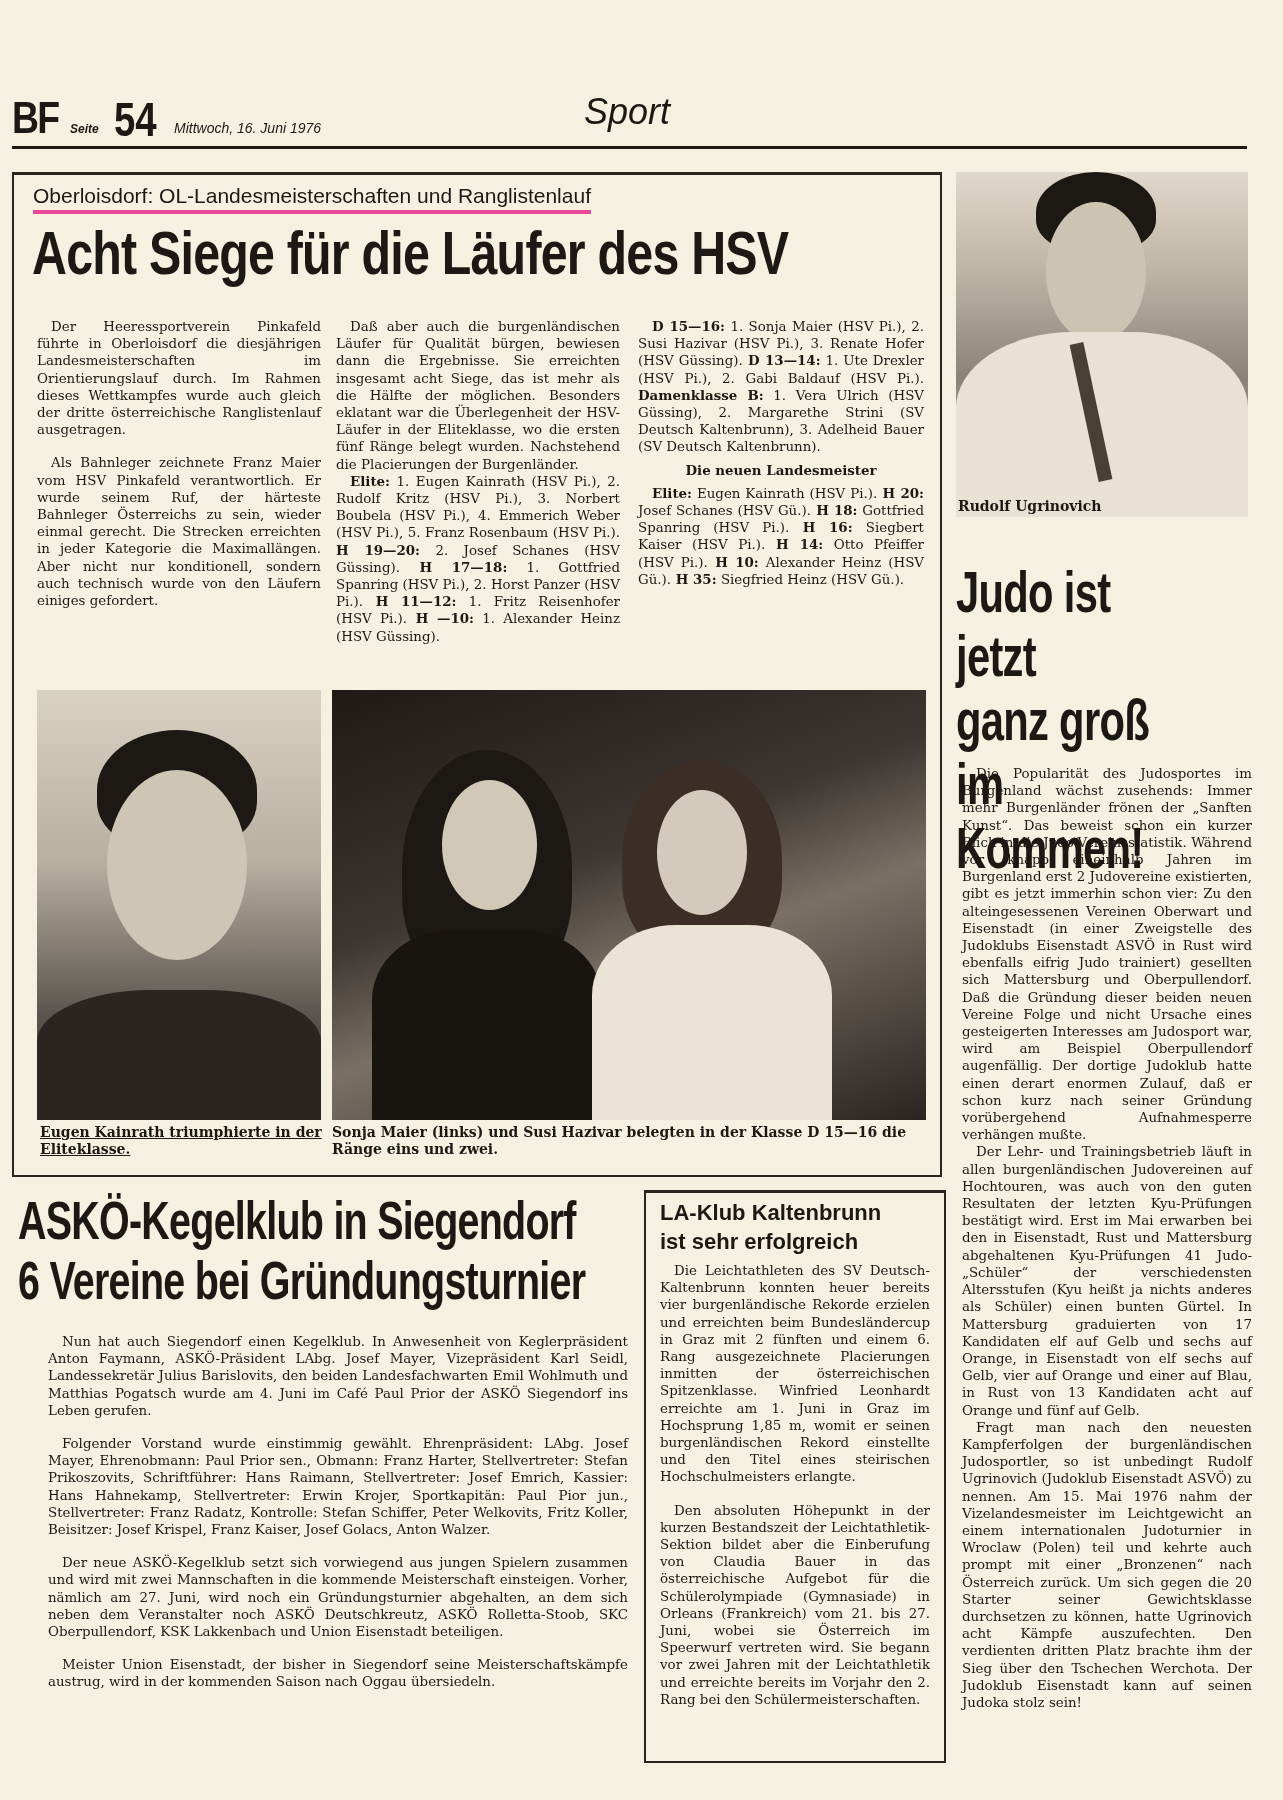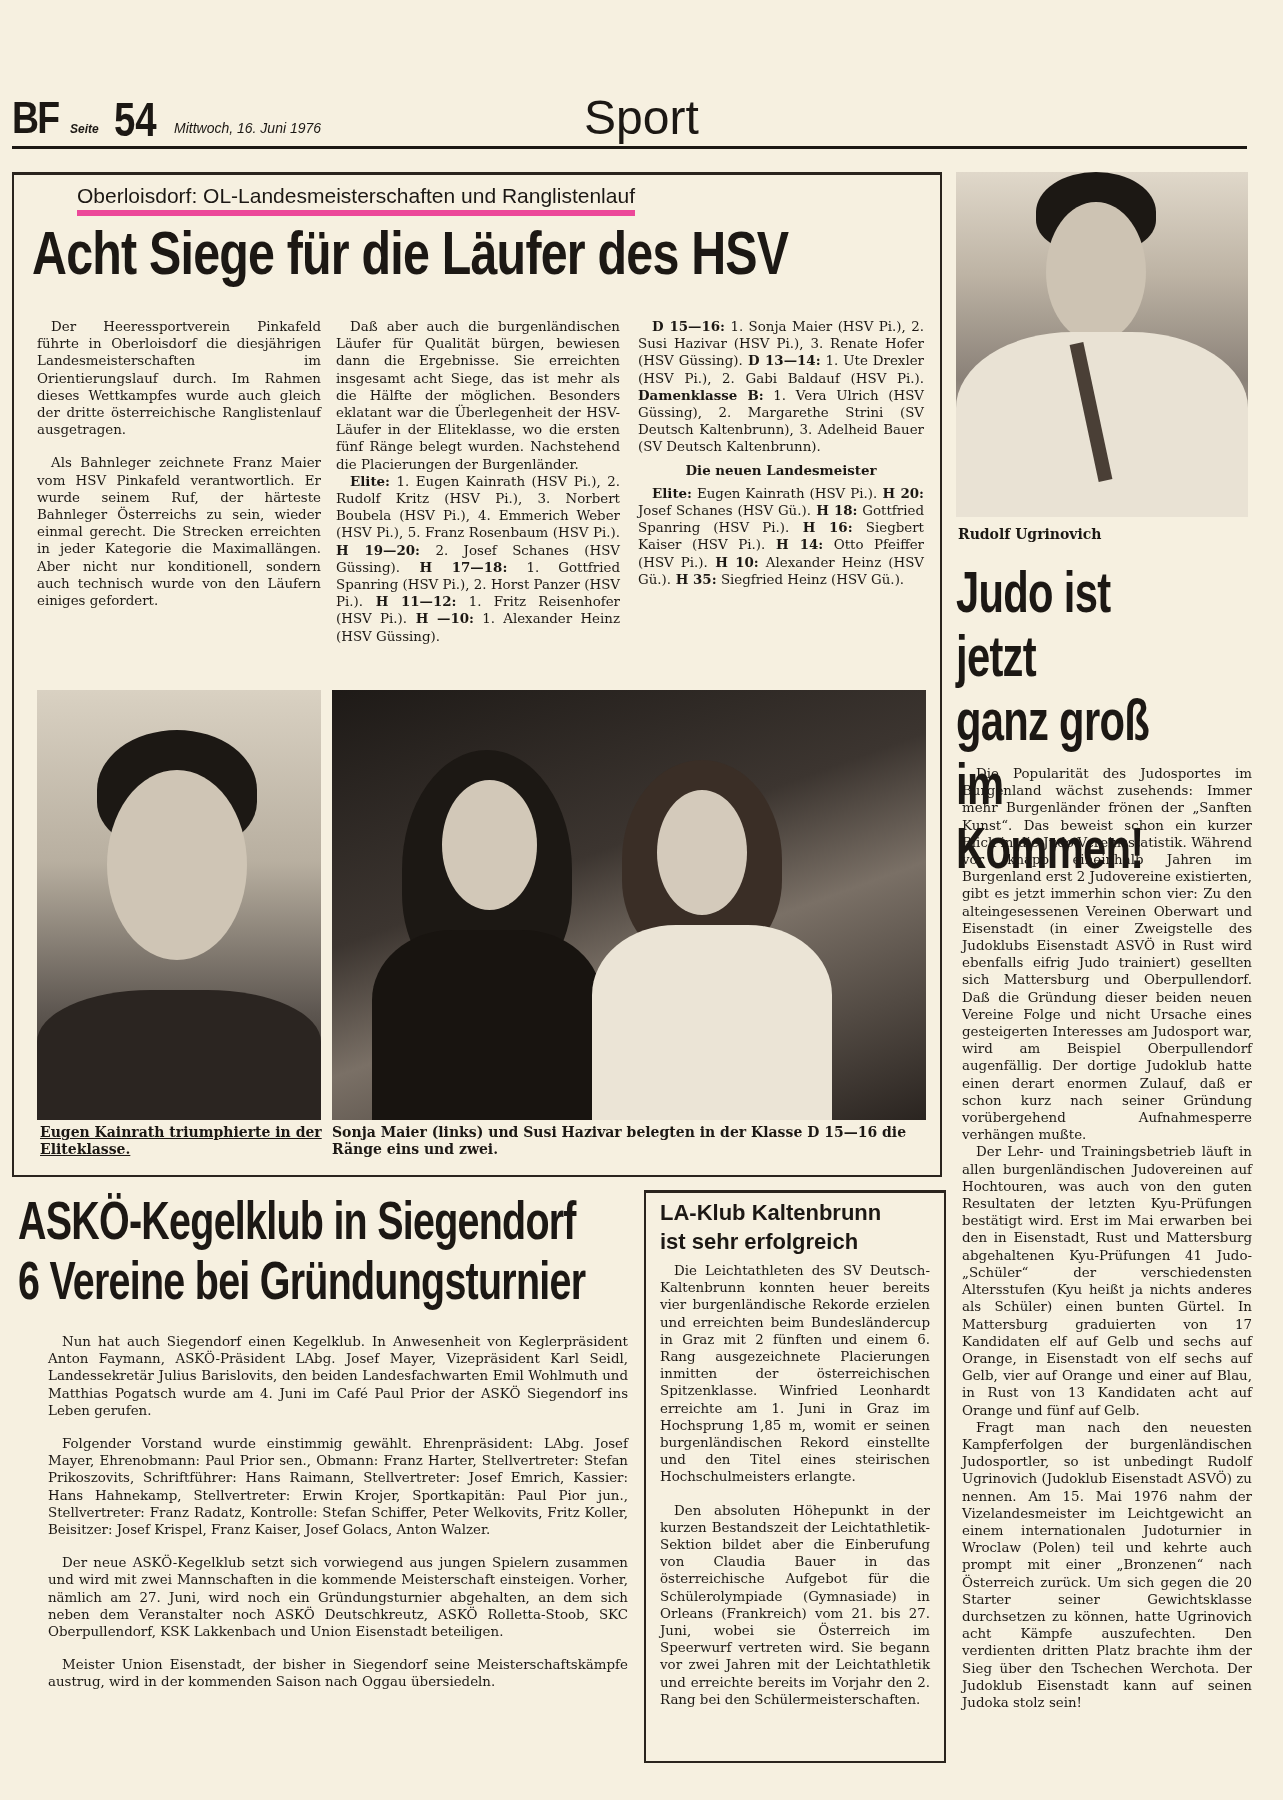--- a/index.html
+++ b/index.html
@@ -9,26 +9,26 @@
     font-family: "DejaVu Serif", serif;
     color: #1c1814;
     position: relative;
   }
   .abs { position: absolute; }
   
   .hdr-bf { left: 12px; top: 96px; font-family: "Liberation Sans", sans-serif; font-weight: 900; font-size: 44px; letter-spacing: -2px; transform: scaleX(0.85); transform-origin: left; line-height: 1; }
   .hdr-seite { left: 70px; top: 122px; font-family: "Liberation Sans", sans-serif; font-style: italic; font-weight: bold; font-size: 12px; }
   .hdr-num { left: 114px; top: 96px; font-family: "Liberation Sans", sans-serif; font-weight: 900; font-size: 48px; transform: scaleX(0.8); transform-origin: left; line-height: 1; }
   .hdr-date { left: 174px; top: 120px; font-family: "Liberation Sans", sans-serif; font-style: italic; font-size: 14px; }
-  .hdr-section { left: 584px; top: 94px; font-family: "Liberation Sans", sans-serif; font-size: 48px; line-height: 1; }
+  .hdr-section { left: 584px; top: 94px; font-family: "Liberation Sans", sans-serif; font-style: italic; font-size: 36px; line-height: 1; }
   .hdr-rule { left: 12px; top: 146px; width: 1235px; height: 3px; background: #1c1814; }
 
   
   .box1 { left: 12px; top: 172px; width: 926px; height: 1000px; border: 2px solid #2a241e; border-top-width: 3px; }
-  .kicker { left: 33px; top: 184px; font-family: "Liberation Sans", sans-serif; font-size: 21px; border-bottom: 6px solid #ec4899; padding-bottom: 2px; white-space: nowrap; margin-left: 44px; }
+  .kicker { left: 33px; top: 184px; font-family: "Liberation Sans", sans-serif; font-size: 21px; border-bottom: 4px solid #ec4899; padding-bottom: 2px; white-space: nowrap; }
   .headline-main { left: 32px; top: 222px; font-family: "Liberation Sans", sans-serif; font-weight: 900; font-size: 62px; letter-spacing: -1px; transform: scaleX(0.78); transform-origin: left; white-space: nowrap; line-height: 1; }
 
   .col { font-size: 13.4px; line-height: 17.2px; text-align: justify; hyphens: manual; }
   .col p { margin: 0; text-indent: 14px; }
   .col p.gap { margin-top: 16px; }
   .col b { font-weight: bold; }
   .col .center { text-align: center; font-weight: bold; text-indent: 0; margin: 6px 0; }
 
   .c1 { left: 37px; top: 318px; width: 284px; }
   .c2 { left: 336px; top: 318px; width: 284px; }
@@ -38,21 +38,21 @@
   .photo { background: #3a3430; overflow: hidden; }
   .ph1 { left: 37px; top: 690px; width: 284px; height: 430px; background: linear-gradient(180deg, #d9d1c2 0%, #b8afa0 40%, #5d5650 75%, #2a2420 100%); }
   .ph2 { left: 332px; top: 690px; width: 594px; height: 430px; background: linear-gradient(160deg, #1e1a17 0%, #3c3530 40%, #7a7066 60%, #2a2420 100%); }
   .ph3 { left: 956px; top: 172px; width: 292px; height: 345px; background: linear-gradient(180deg, #e0d8ca 0%, #bdb3a4 30%, #8a8178 60%, #d7cfc1 100%); }
   .face { position: absolute; border-radius: 50%; background: #d8cebf; }
   .hair { position: absolute; border-radius: 50% 50% 40% 40%; background: #1c1814; }
 
   .cap { font-weight: bold; font-size: 14px; line-height: 17px; font-family: "DejaVu Serif", serif; }
   .cap1 { left: 40px; top: 1124px; width: 284px; text-decoration: underline; }
   .cap2 { left: 332px; top: 1124px; width: 594px; }
-  .cap3 { left: 958px; top: 526px; font-size: 14px; }
+  .cap3 { left: 958px; top: 498px; font-size: 14px; }
 
   
   .judo-head { left: 956px; top: 560px; width: 300px; font-family: "Liberation Sans", sans-serif; font-weight: 900; font-size: 58px; line-height: 64px; letter-spacing: -1px; transform: scaleX(0.72); transform-origin: left; }
   .c4 { left: 962px; top: 765px; width: 290px; }
   .askoe-head { left: 18px; top: 1190px; font-family: "Liberation Sans", sans-serif; font-weight: 900; font-size: 54px; line-height: 60px; letter-spacing: -1px; transform: scaleX(0.73); transform-origin: left; white-space: nowrap; }
   .c5 { left: 48px; top: 1333px; width: 580px; }
 
   .box2 { left: 644px; top: 1190px; width: 298px; height: 568px; border: 2px solid #2a241e; border-top-width: 3px; }
   .la-head { left: 660px; top: 1198px; font-family: "Liberation Sans", sans-serif; font-weight: bold; font-size: 22px; line-height: 29px; }
   .c6 { left: 660px; top: 1262px; width: 270px; }

